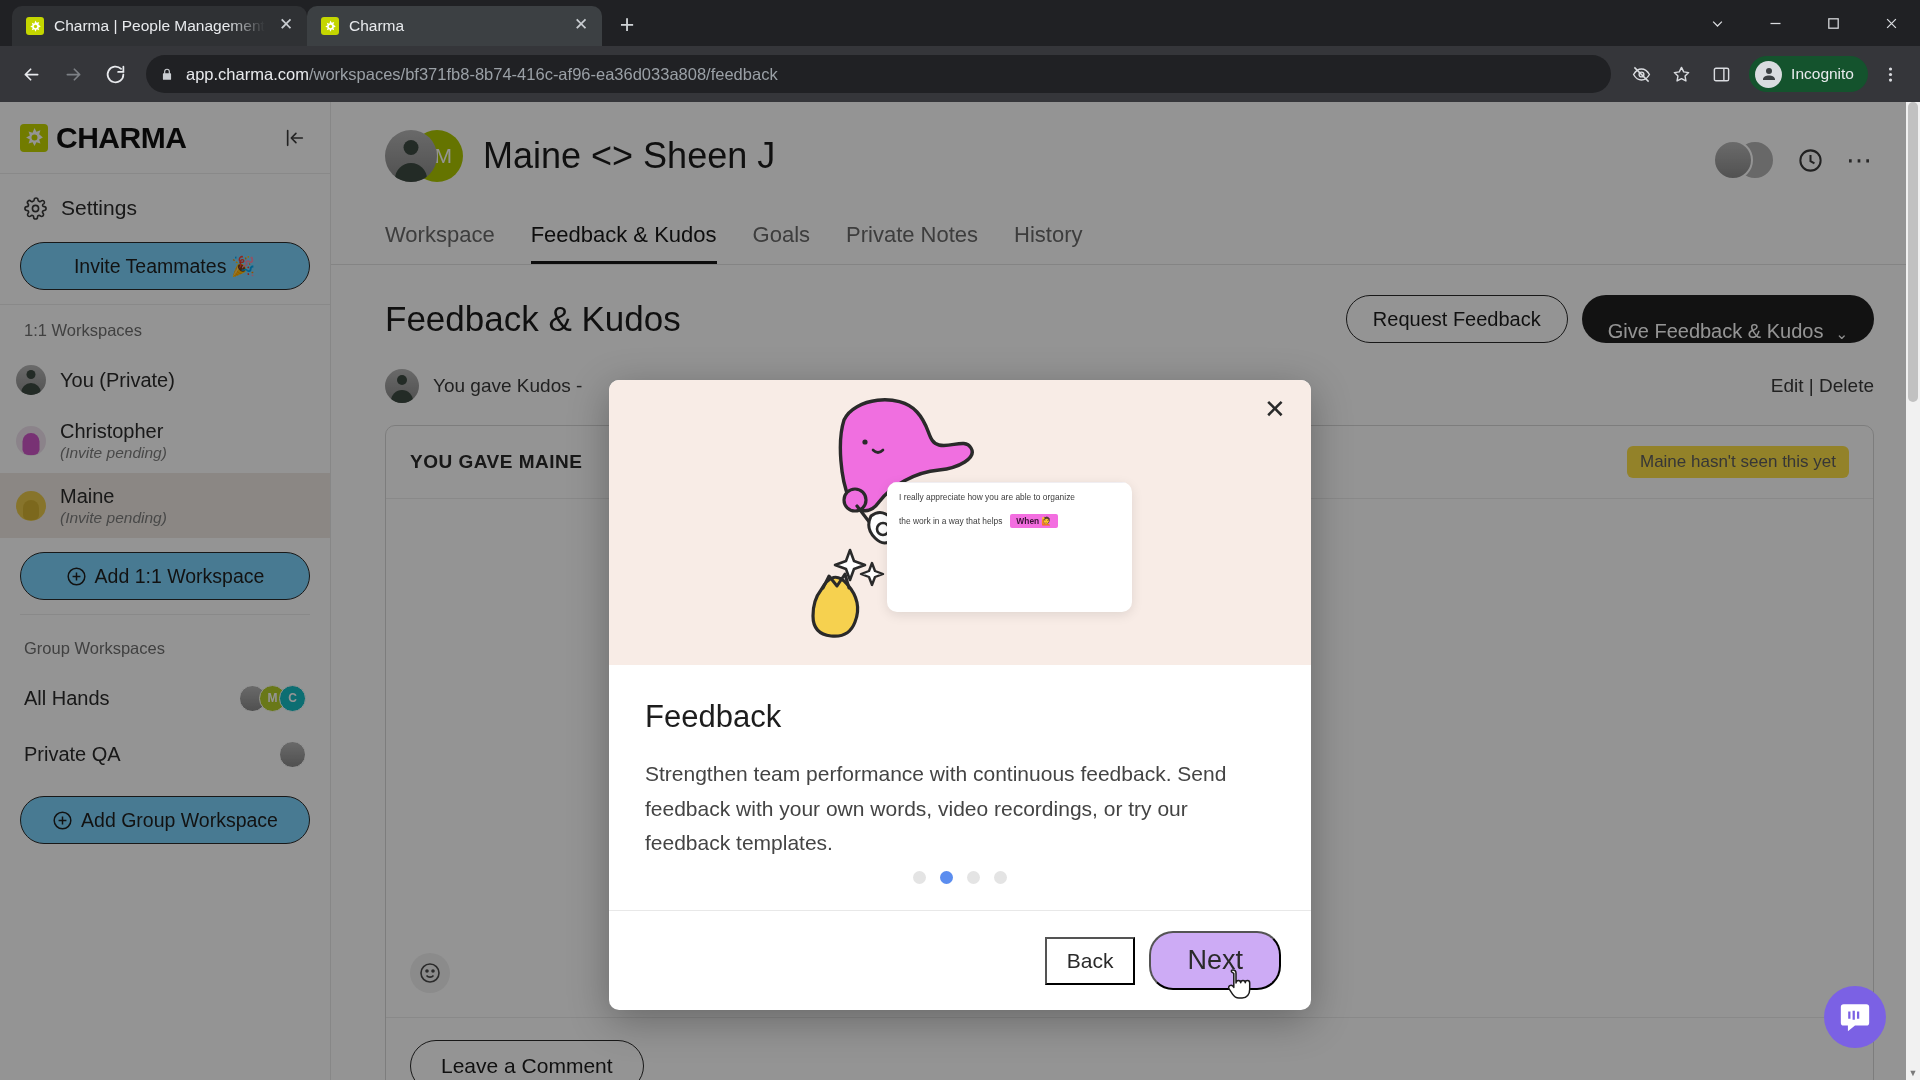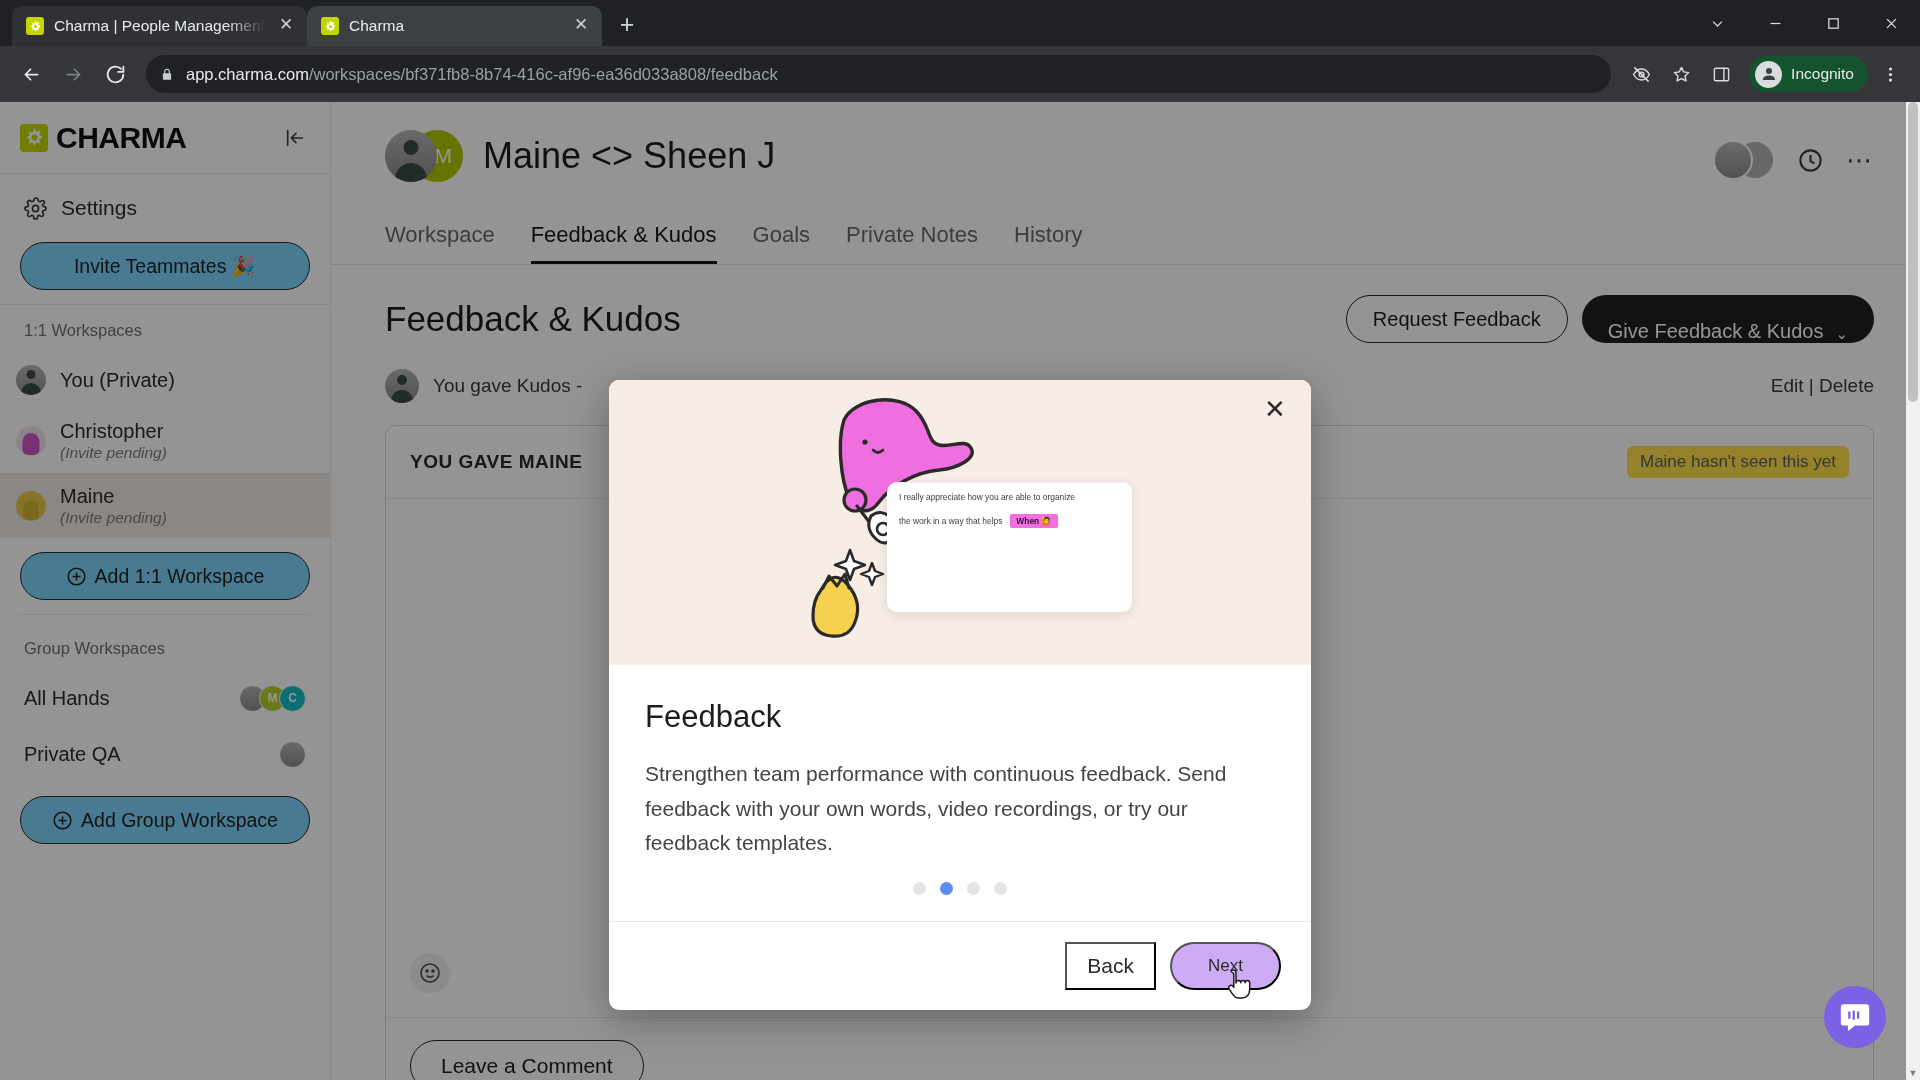--- a/index.html
+++ b/index.html
@@ -381,21 +381,21 @@
 
   .modal-foot {
     border-top: 1px solid #e8e8e8; padding: 20px 30px; flex: none;
     display: flex; align-items: center; justify-content: flex-end; gap: 14px;
   }
   .btn-back {
     background: none; font-size: 21px; color: #2a2a2a; padding: 10px 20px;
   }
   .btn-next {
     background: #cdabf5; border-radius: 24px; padding: 12px 36px;
-    font-size: 17px; color: #2a2a2a;
+    font-size: 27px; color: #2a2a2a;
   }
   .cursor-ptr {
     position: absolute; left: 1225px; top: 866px; z-index: 120;
     width: 26px; height: 34px; pointer-events: none;
   }
 </style>
 </head>
 <body>
 
 <div class="browser">

